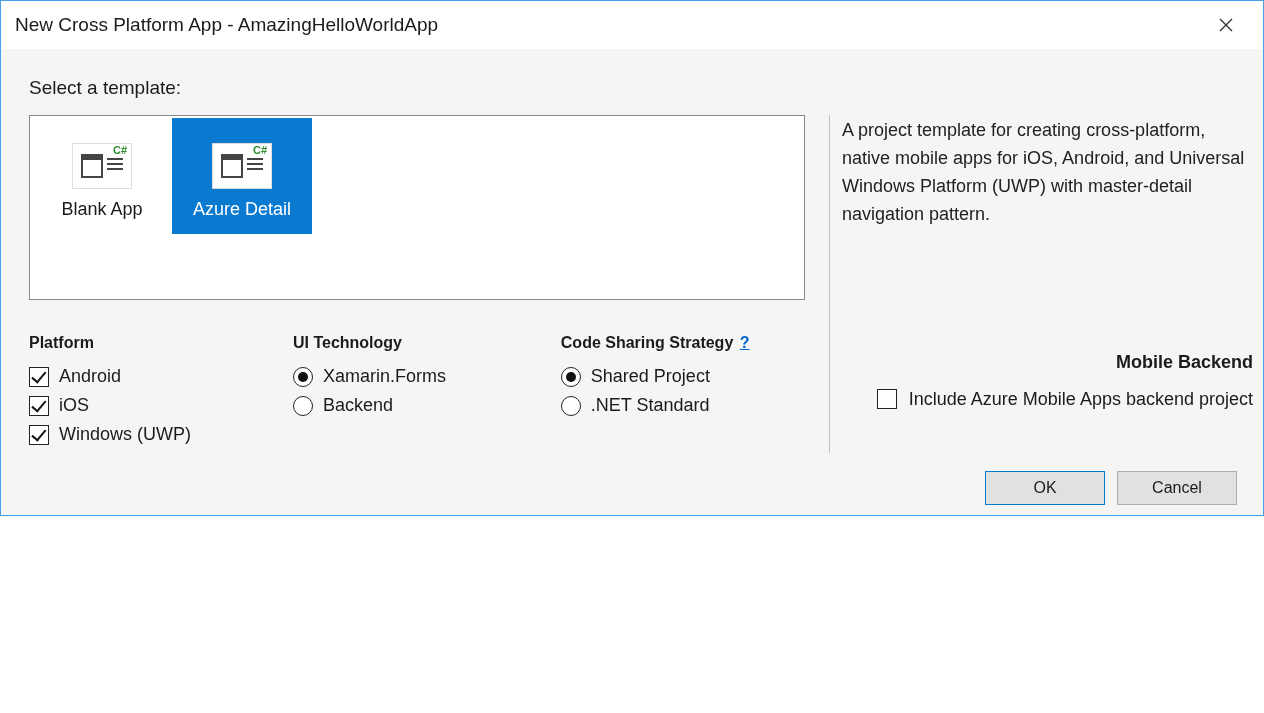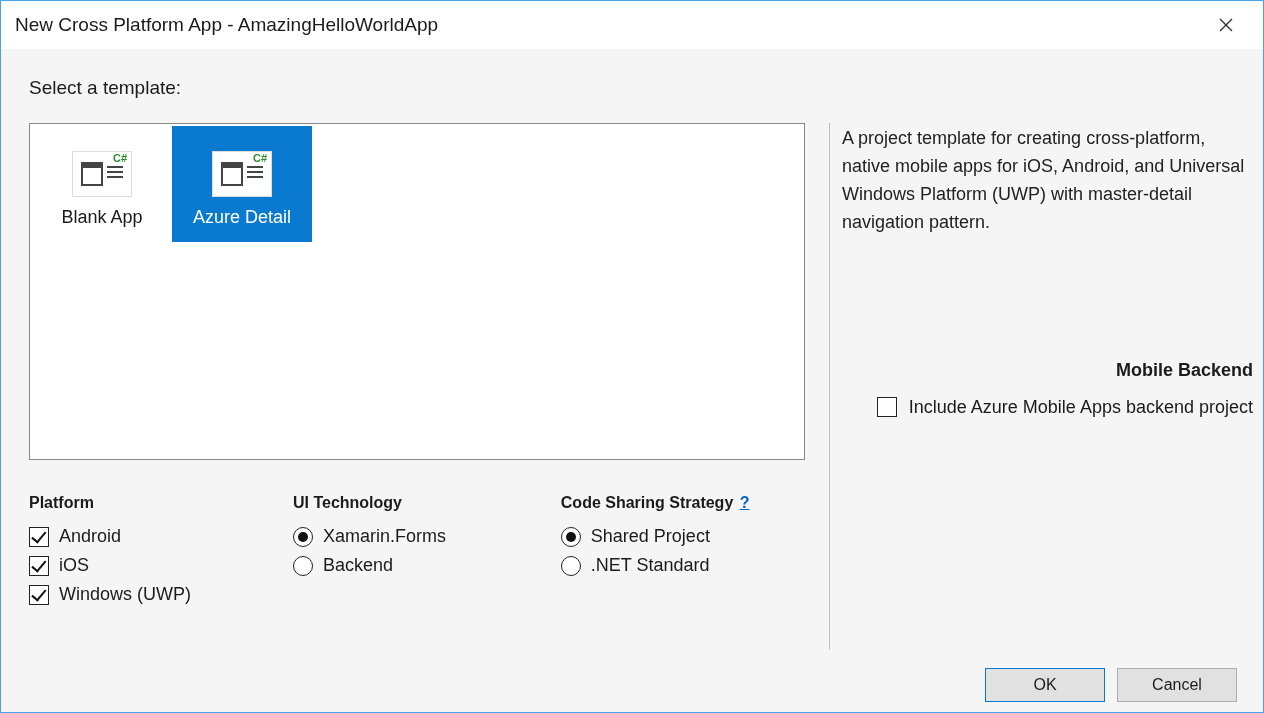--- a/index.html
+++ b/index.html
@@ -5,21 +5,21 @@
   * { box-sizing: border-box; }
   html, body {
     margin: 0; padding: 0;
     width: 1264px; height: 713px;
     font-family: "Segoe UI", Tahoma, sans-serif;
     font-size: 17px;
     color: #1b1b1b;
     background: #fff;
   }
   .window {
-    width: 1264px; height: 713px;
+    width: 1264px; height: 516px;
     border: 1px solid #4aa0e9;
     background: #fff;
     overflow: hidden;
     position: relative;
   }
   .titlebar {
     height: 48px;
     display: flex;
     align-items: center;
     padding: 0 14px;
@@ -38,21 +38,21 @@
   .titlebar .close svg { width: 14px; height: 14px; }
   .body {
     background: #f5f5f5;
     height: calc(100% - 48px);
     padding: 28px 10px 10px 28px;
     display: flex;
     flex-direction: column;
   }
   .prompt {
     font-size: 19px;
-    margin-bottom: 24px;
+    margin-bottom: 16px;
   }
   .columns {
     display: flex;
     flex: 1;
     gap: 24px;
     min-height: 0;
   }
   .leftcol { width: 776px; display:flex; flex-direction:column; }
   .rightcol {
     flex: 1;

